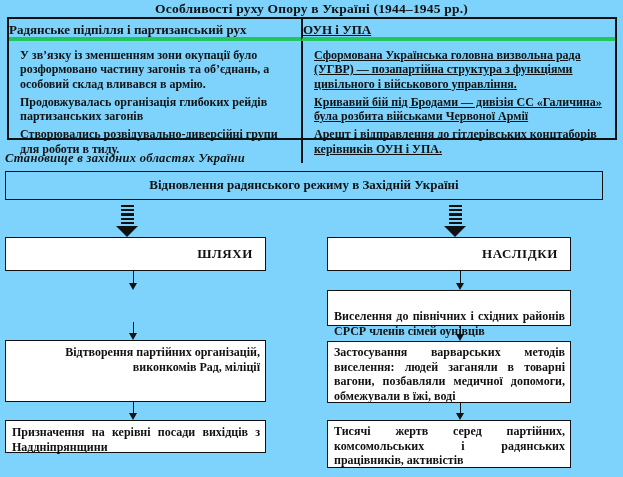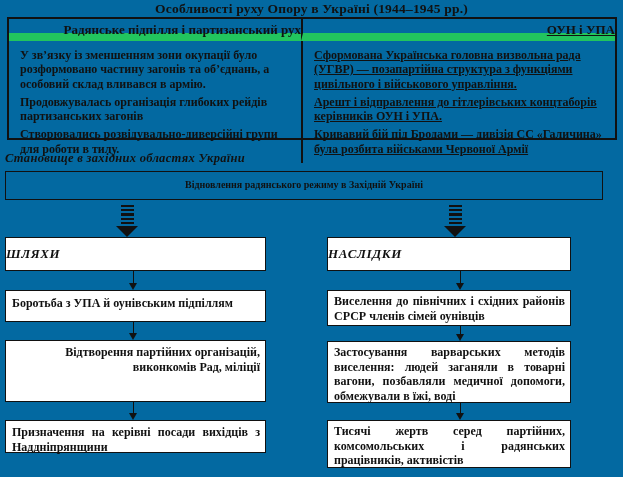--- a/index.html
+++ b/index.html
@@ -1,53 +1,53 @@
 <!DOCTYPE html>
 <html lang="uk"><head>
 <meta charset="utf-8">
 <style>
   html,body{margin:0;padding:0;background:#f4f4f4;}
   .page{
     position:relative;
     width:623px;height:477px;
-    background:#0369a1;
+    background:#7dd3fc;
     font-family:"Liberation Serif","DejaVu Serif",serif;
     font-weight:bold;
     color:#111;
     overflow:hidden;
   }
   .title{
     position:absolute;left:0;top:1px;width:100%;
     text-align:center;font-size:13.5px;letter-spacing:.2px;
   }
   
   .rtable{
     position:absolute;left:7px;top:17px;width:610px;height:123px;
     border:2px solid #111;box-sizing:border-box;
     display:grid;grid-template-columns:292px 1fr;grid-template-rows:22px 1fr;
   }
   .hcell{
-    border-bottom:8px solid #22c55e;box-sizing:border-box;
-    text-align:right;font-size:13px;padding-top:3px;
+    border-bottom:4px solid #22c55e;box-sizing:border-box;
+    text-align:left;font-size:13px;padding-top:3px;
   }
   .cell-r{border-left:2px solid #111;text-decoration:underline;}
   .bcell{
     box-sizing:border-box;padding:3px 6px 3px 7px;
     font-size:12px;line-height:14.3px;
   }
   .bcell p{margin:4px;}
   
   .section-label{
     position:absolute;left:5px;top:151px;
     font-style:italic;font-size:12.5px;letter-spacing:.3px;
   }
   .banner{
     position:absolute;left:5px;top:171px;width:598px;height:29px;
     border:1.6px solid #111;box-sizing:border-box;
-    text-align:center;font-size:10px;line-height:26px;
+    text-align:center;font-size:13px;line-height:26px;
   }
   
   .sarrow{position:absolute;width:24px;}
   .sarrow .s{width:13px;height:2.2px;background:#111;margin:0 auto 2px;}
   .sarrow .head{
     width:0;height:0;margin:0 auto;
     border-left:11px solid transparent;border-right:11px solid transparent;
     border-top:11px solid #111;
   }
   
@@ -58,22 +58,22 @@
     border-left:4.5px solid transparent;border-right:4.5px solid transparent;
     border-top:7px solid #111;
   }
   
   .fbox{
     position:absolute;border:1.6px solid #111;box-sizing:border-box;
     background:#fff;font-size:12px;line-height:14.6px;
     padding:2px 5px 2px 6px;
   }
   .fhead{
-    display:flex;align-items:center;justify-content:flex-start;
-    font-size:13px;letter-spacing:.6px;padding:0;font-style:italic;
+    display:flex;align-items:center;justify-content:flex-end;
+    font-size:13px;letter-spacing:.6px;padding:12px;
   }
   .jt{text-align:justify;}
   .col-l{left:5px;width:261px;}
   .col-r{left:327px;width:244px;}
 </style>
 </head>
 <body>
 
 <div class="page">
 
@@ -82,22 +82,22 @@
   <div class="rtable">
     <div class="hcell">Радянське підпілля і партизанський рух</div>
     <div class="hcell cell-r">ОУН і УПА</div>
     <div class="bcell">
       <p>У зв’язку із зменшенням зони окупації було розформовано частину загонів та об’єднань, а особовий склад вливався в армію.</p>
       <p>Продовжувалась організація глибоких рейдів партизанських загонів</p>
       <p>Створювались розвідувально-диверсійні групи для роботи в тилу.</p>
     </div>
     <div class="bcell cell-r">
       <p>Сформована Українська головна визвольна рада (УГВР) — позапартійна структура з функціями цивільного і військового управління.</p>
+      <p>Кривавий бій під Бродами — дивізія СС «Галичина» була розбита військами Червоної Армії</p>
       <p>Арешт і відправлення до гітлерівських концтаборів керівників ОУН і УПА.</p>
-      <p>Кривавий бій під Бродами — дивізія СС «Галичина» була розбита військами Червоної Армії</p>
     </div>
   </div>
 
   <div class="section-label">Становище в західних областях України</div>
   <div class="banner">Відновлення радянського режиму в Західній Україні</div>
 
   <div class="sarrow" style="left:115px;top:205px;">
     <div class="s"></div>
       <div class="s"></div>
       <div class="s"></div>
@@ -114,23 +114,20 @@
     <div class="head"></div>
   </div>
 
   <div class="fbox fhead col-l" style="top:237px;height:34px;">
     <span>ШЛЯХИ</span>
   </div>
   <div class="varrow" style="left:127px;top:271px;">
     <div class="shaft" style="height:12px;"></div>
       <div class="head"></div>
   </div>
-  <div class="fbox col-l" style="top:290px;height:32px;padding-top:5px;">
-    <span>Боротьба з УПА й оунівським підпіллям</span>
-  </div>
   <div class="varrow" style="left:127px;top:322px;">
     <div class="shaft" style="height:11px;"></div>
       <div class="head"></div>
   </div>
   <div class="fbox col-l" style="top:340px;height:62px;padding-top:4px;text-align:right;">
     <span>Відтворення партійних організацій, виконкомів Рад, міліції</span>
   </div>
   <div class="varrow" style="left:127px;top:402px;">
     <div class="shaft" style="height:11px;"></div>
       <div class="head"></div>
@@ -139,21 +136,21 @@
     <span>Призначення на керівні посади вихідців з Наддніпрянщини</span>
   </div>
 
   <div class="fbox fhead col-r" style="top:237px;height:34px;">
     <span>НАСЛІДКИ</span>
   </div>
   <div class="varrow" style="left:454px;top:271px;">
     <div class="shaft" style="height:12px;"></div>
       <div class="head"></div>
   </div>
-  <div class="fbox jt col-r" style="top:290px;height:36px;padding-top:3px;">
+  <div class="fbox jt col-r" style="top:290px;height:36px;padding-top:18px;">
     <span>Виселення до північних і східних районів СРСР членів сімей оунівців</span>
   </div>
   <div class="varrow" style="left:454px;top:326px;">
     <div class="shaft" style="height:8px;"></div>
       <div class="head"></div>
   </div>
   <div class="fbox jt col-r" style="top:341px;height:62px;padding-top:3px;">
     <span>Застосування варварських методів виселення: людей заганяли в товарні вагони, позбавляли медичної допомоги, обмежували в їжі, воді</span>
   </div>
   <div class="varrow" style="left:454px;top:403px;">

